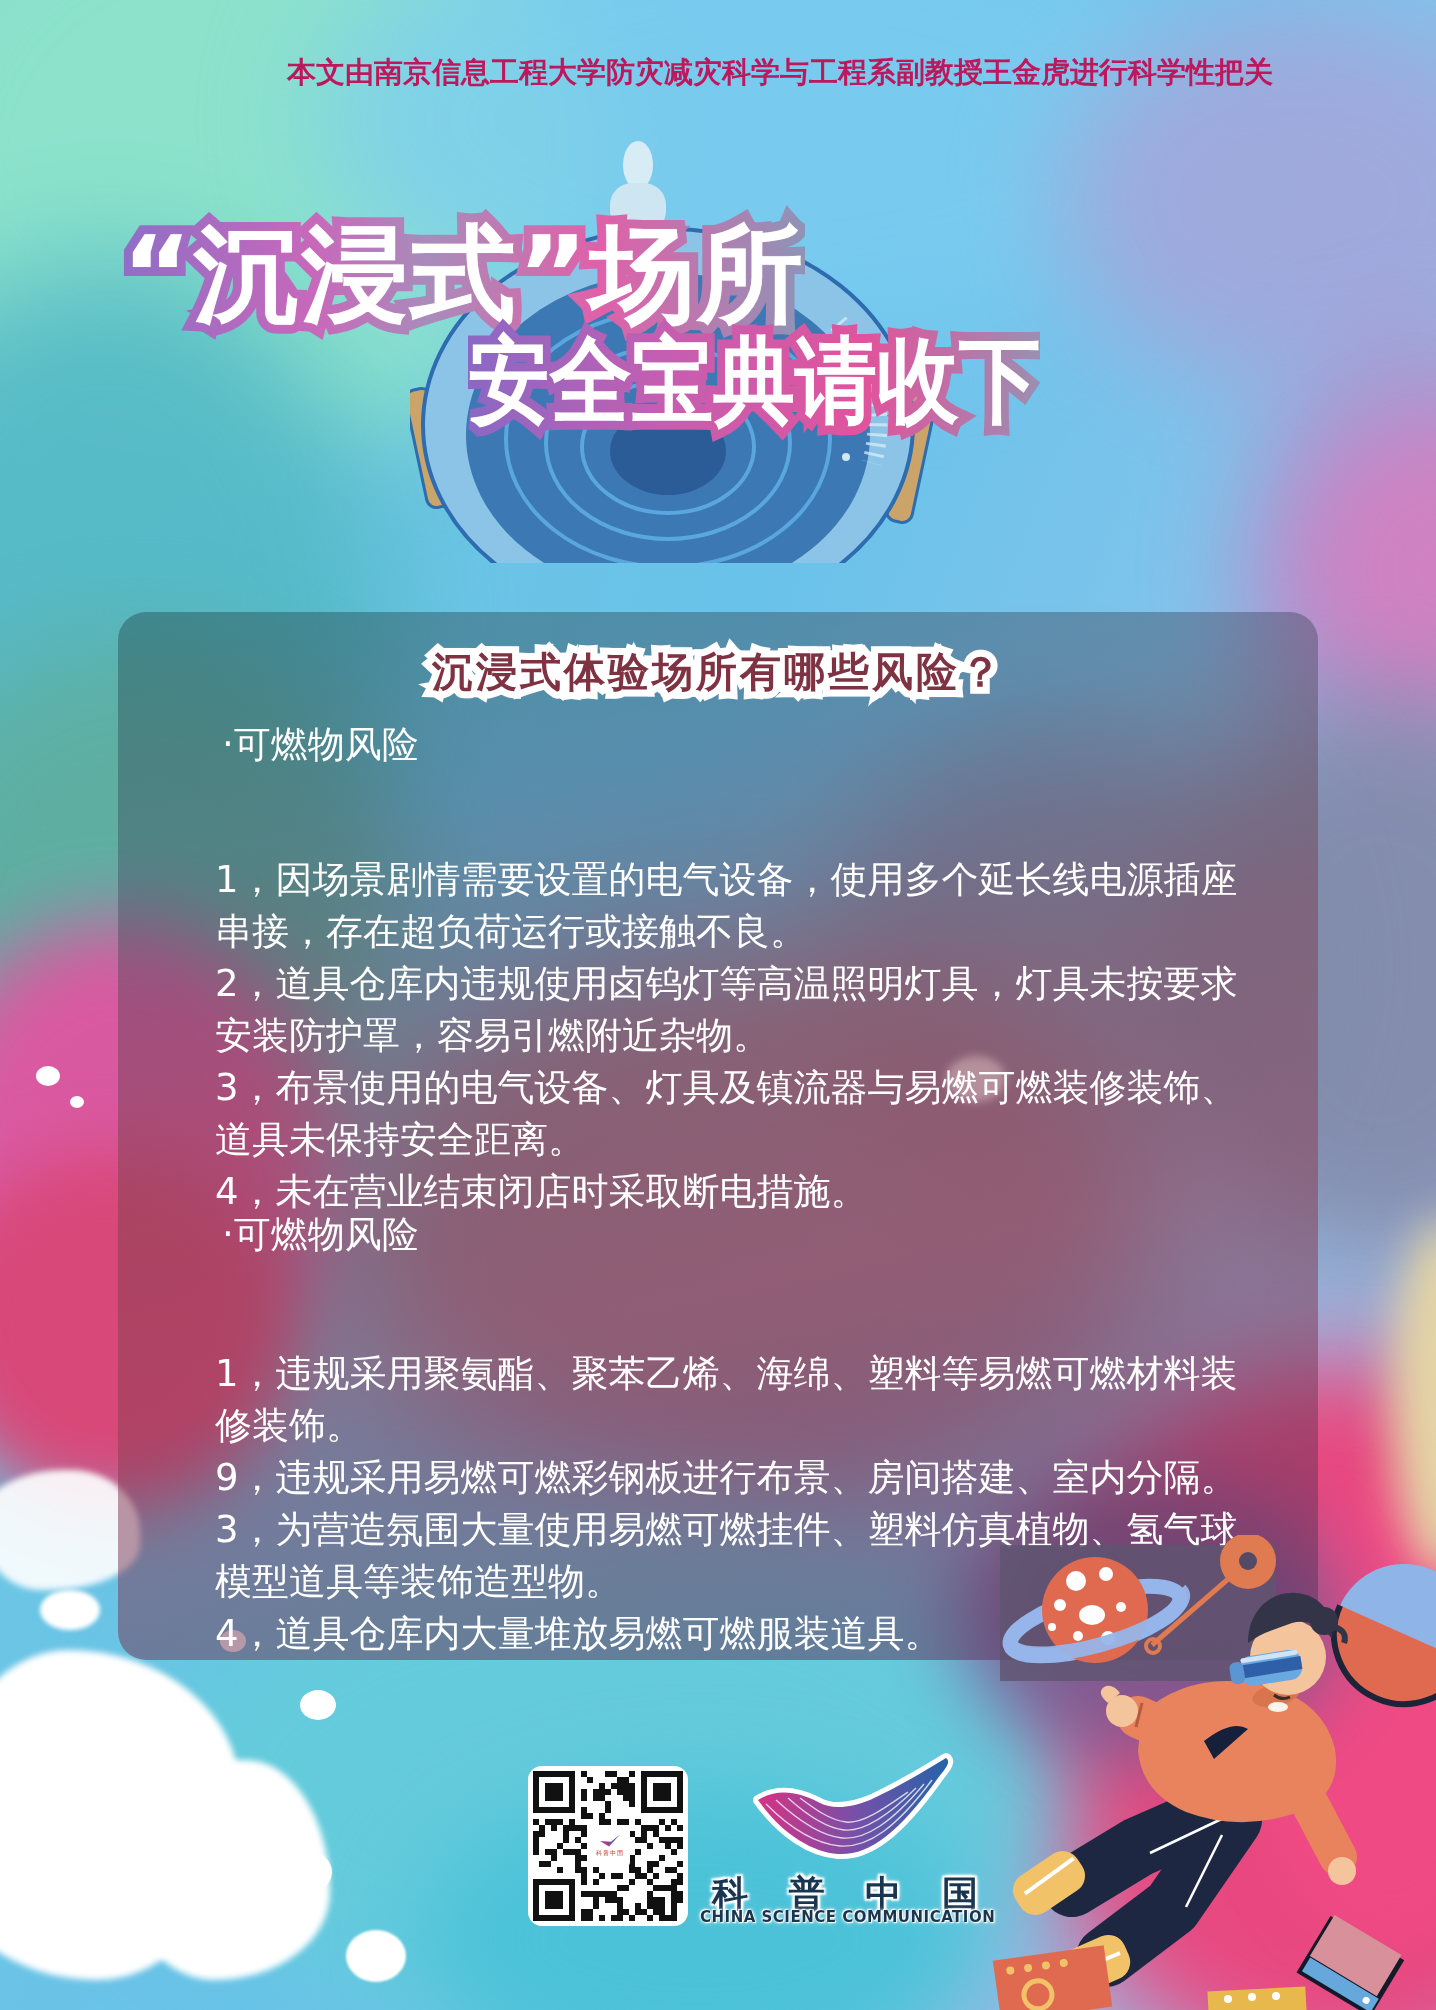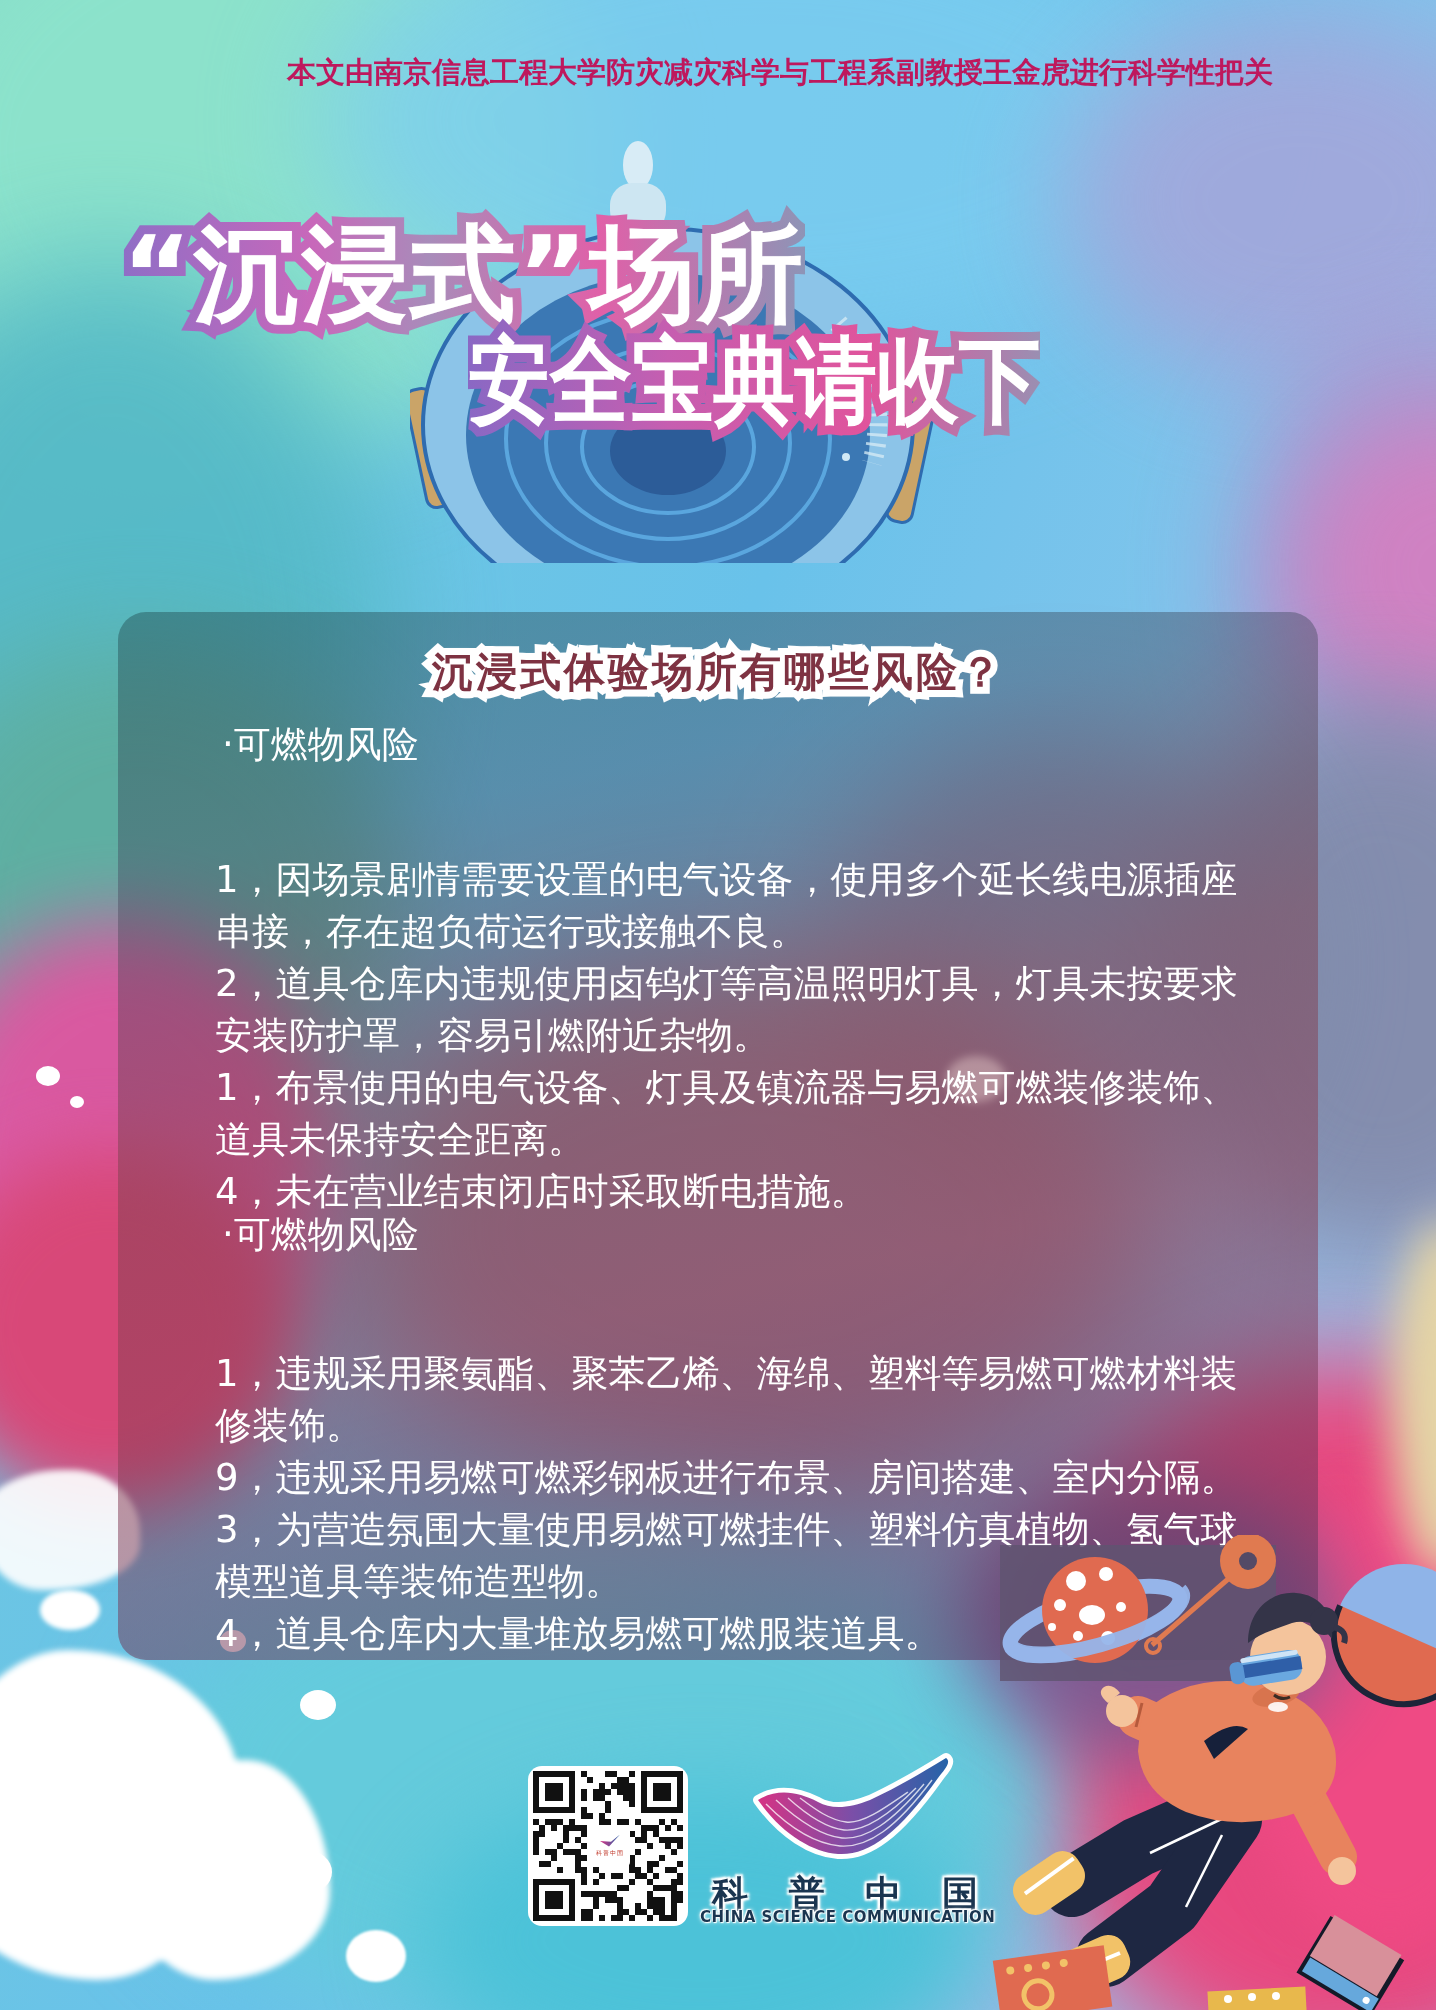--- a/index.html
+++ b/index.html
@@ -184,21 +184,21 @@
     <span class="hstroke">沉浸式体验场所有哪些风险？</span>
     <span class="hfill">沉浸式体验场所有哪些风险？</span>
   </div>
 
   <div class="bullet bullet1">·可燃物风险</div>
   <div class="risk-list list1">
     <p>1，因场景剧情需要设置的电气设备，使用多个延长线电源插座
 串接，存在超负荷运行或接触不良。</p>
     <p>2，道具仓库内违规使用卤钨灯等高温照明灯具，灯具未按要求
 安装防护罩，容易引燃附近杂物。</p>
-    <p>1，布景使用的电气设备、灯具及镇流器与易燃可燃装修装饰、
+    <p>3，布景使用的电气设备、灯具及镇流器与易燃可燃装修装饰、
 道具未保持安全距离。</p>
     <p>4，未在营业结束闭店时采取断电措施。</p>
   </div>
 
   <div class="bullet bullet2">·可燃物风险</div>
   <div class="risk-list list2">
     <p>1，违规采用聚氨酯、聚苯乙烯、海绵、塑料等易燃可燃材料装
 修装饰。</p>
     <p>9，违规采用易燃可燃彩钢板进行布景、房间搭建、室内分隔。</p>
     <p>3，为营造氛围大量使用易燃可燃挂件、塑料仿真植物、氢气球、

